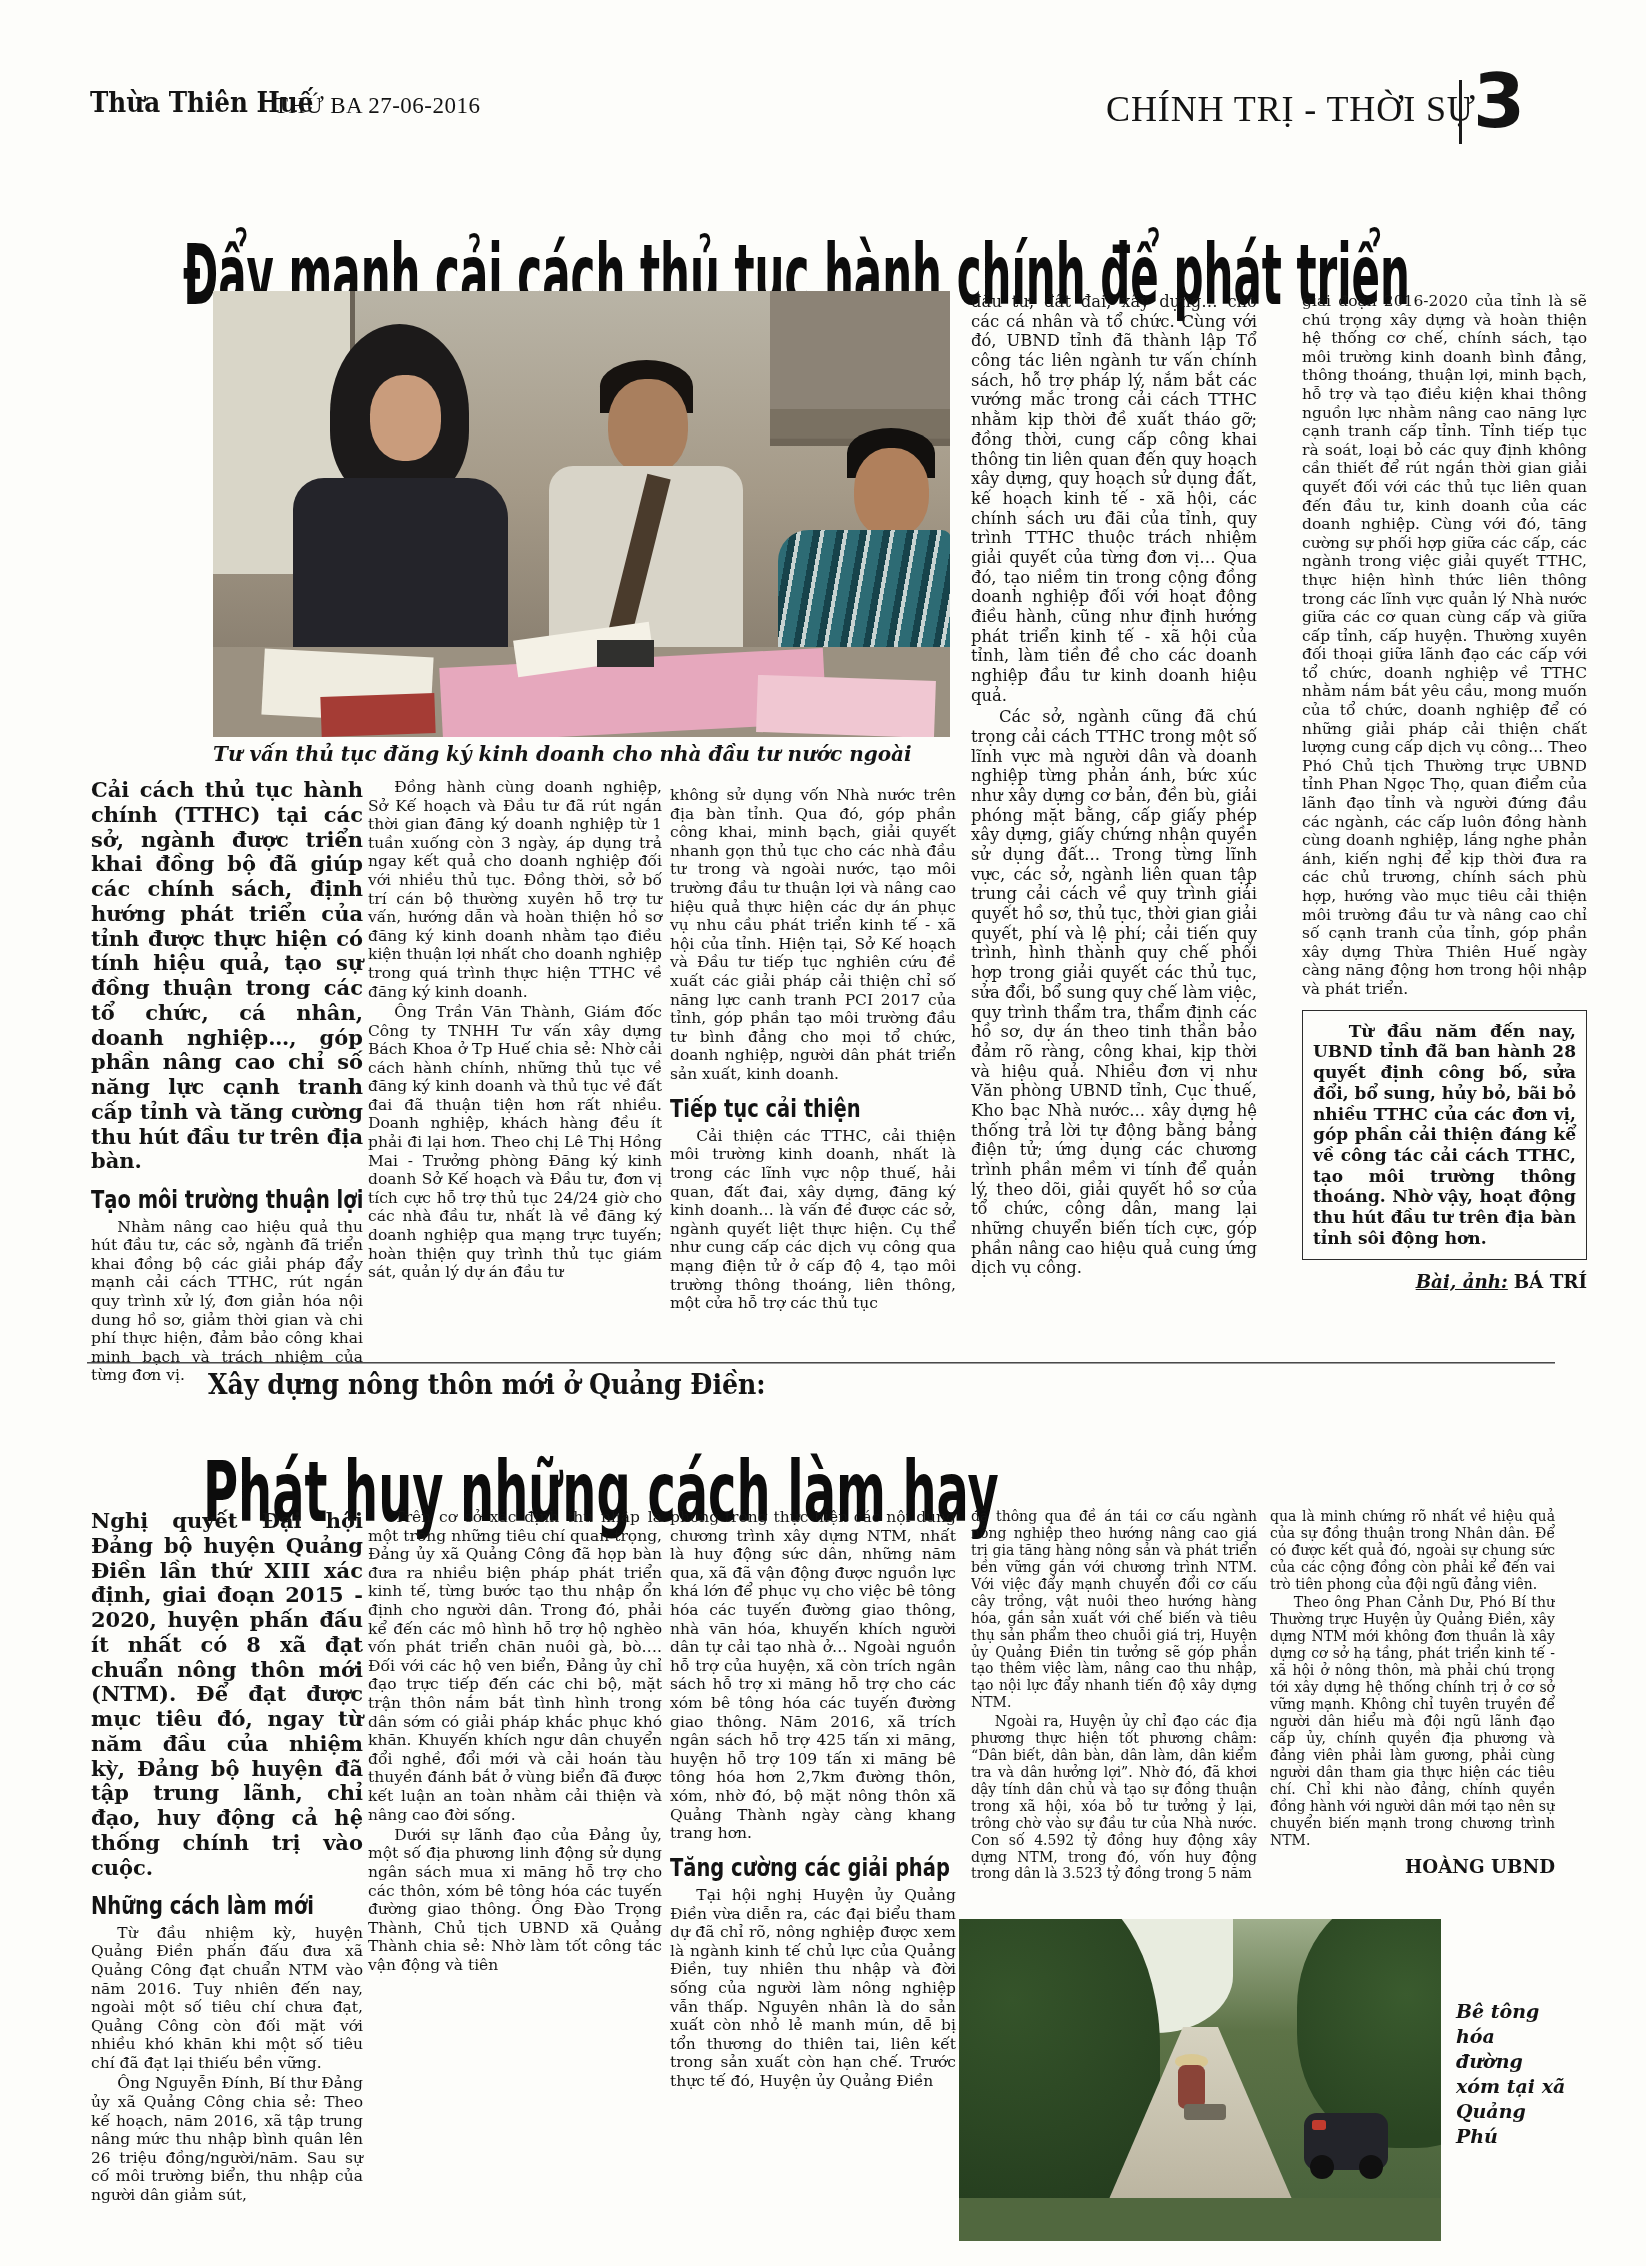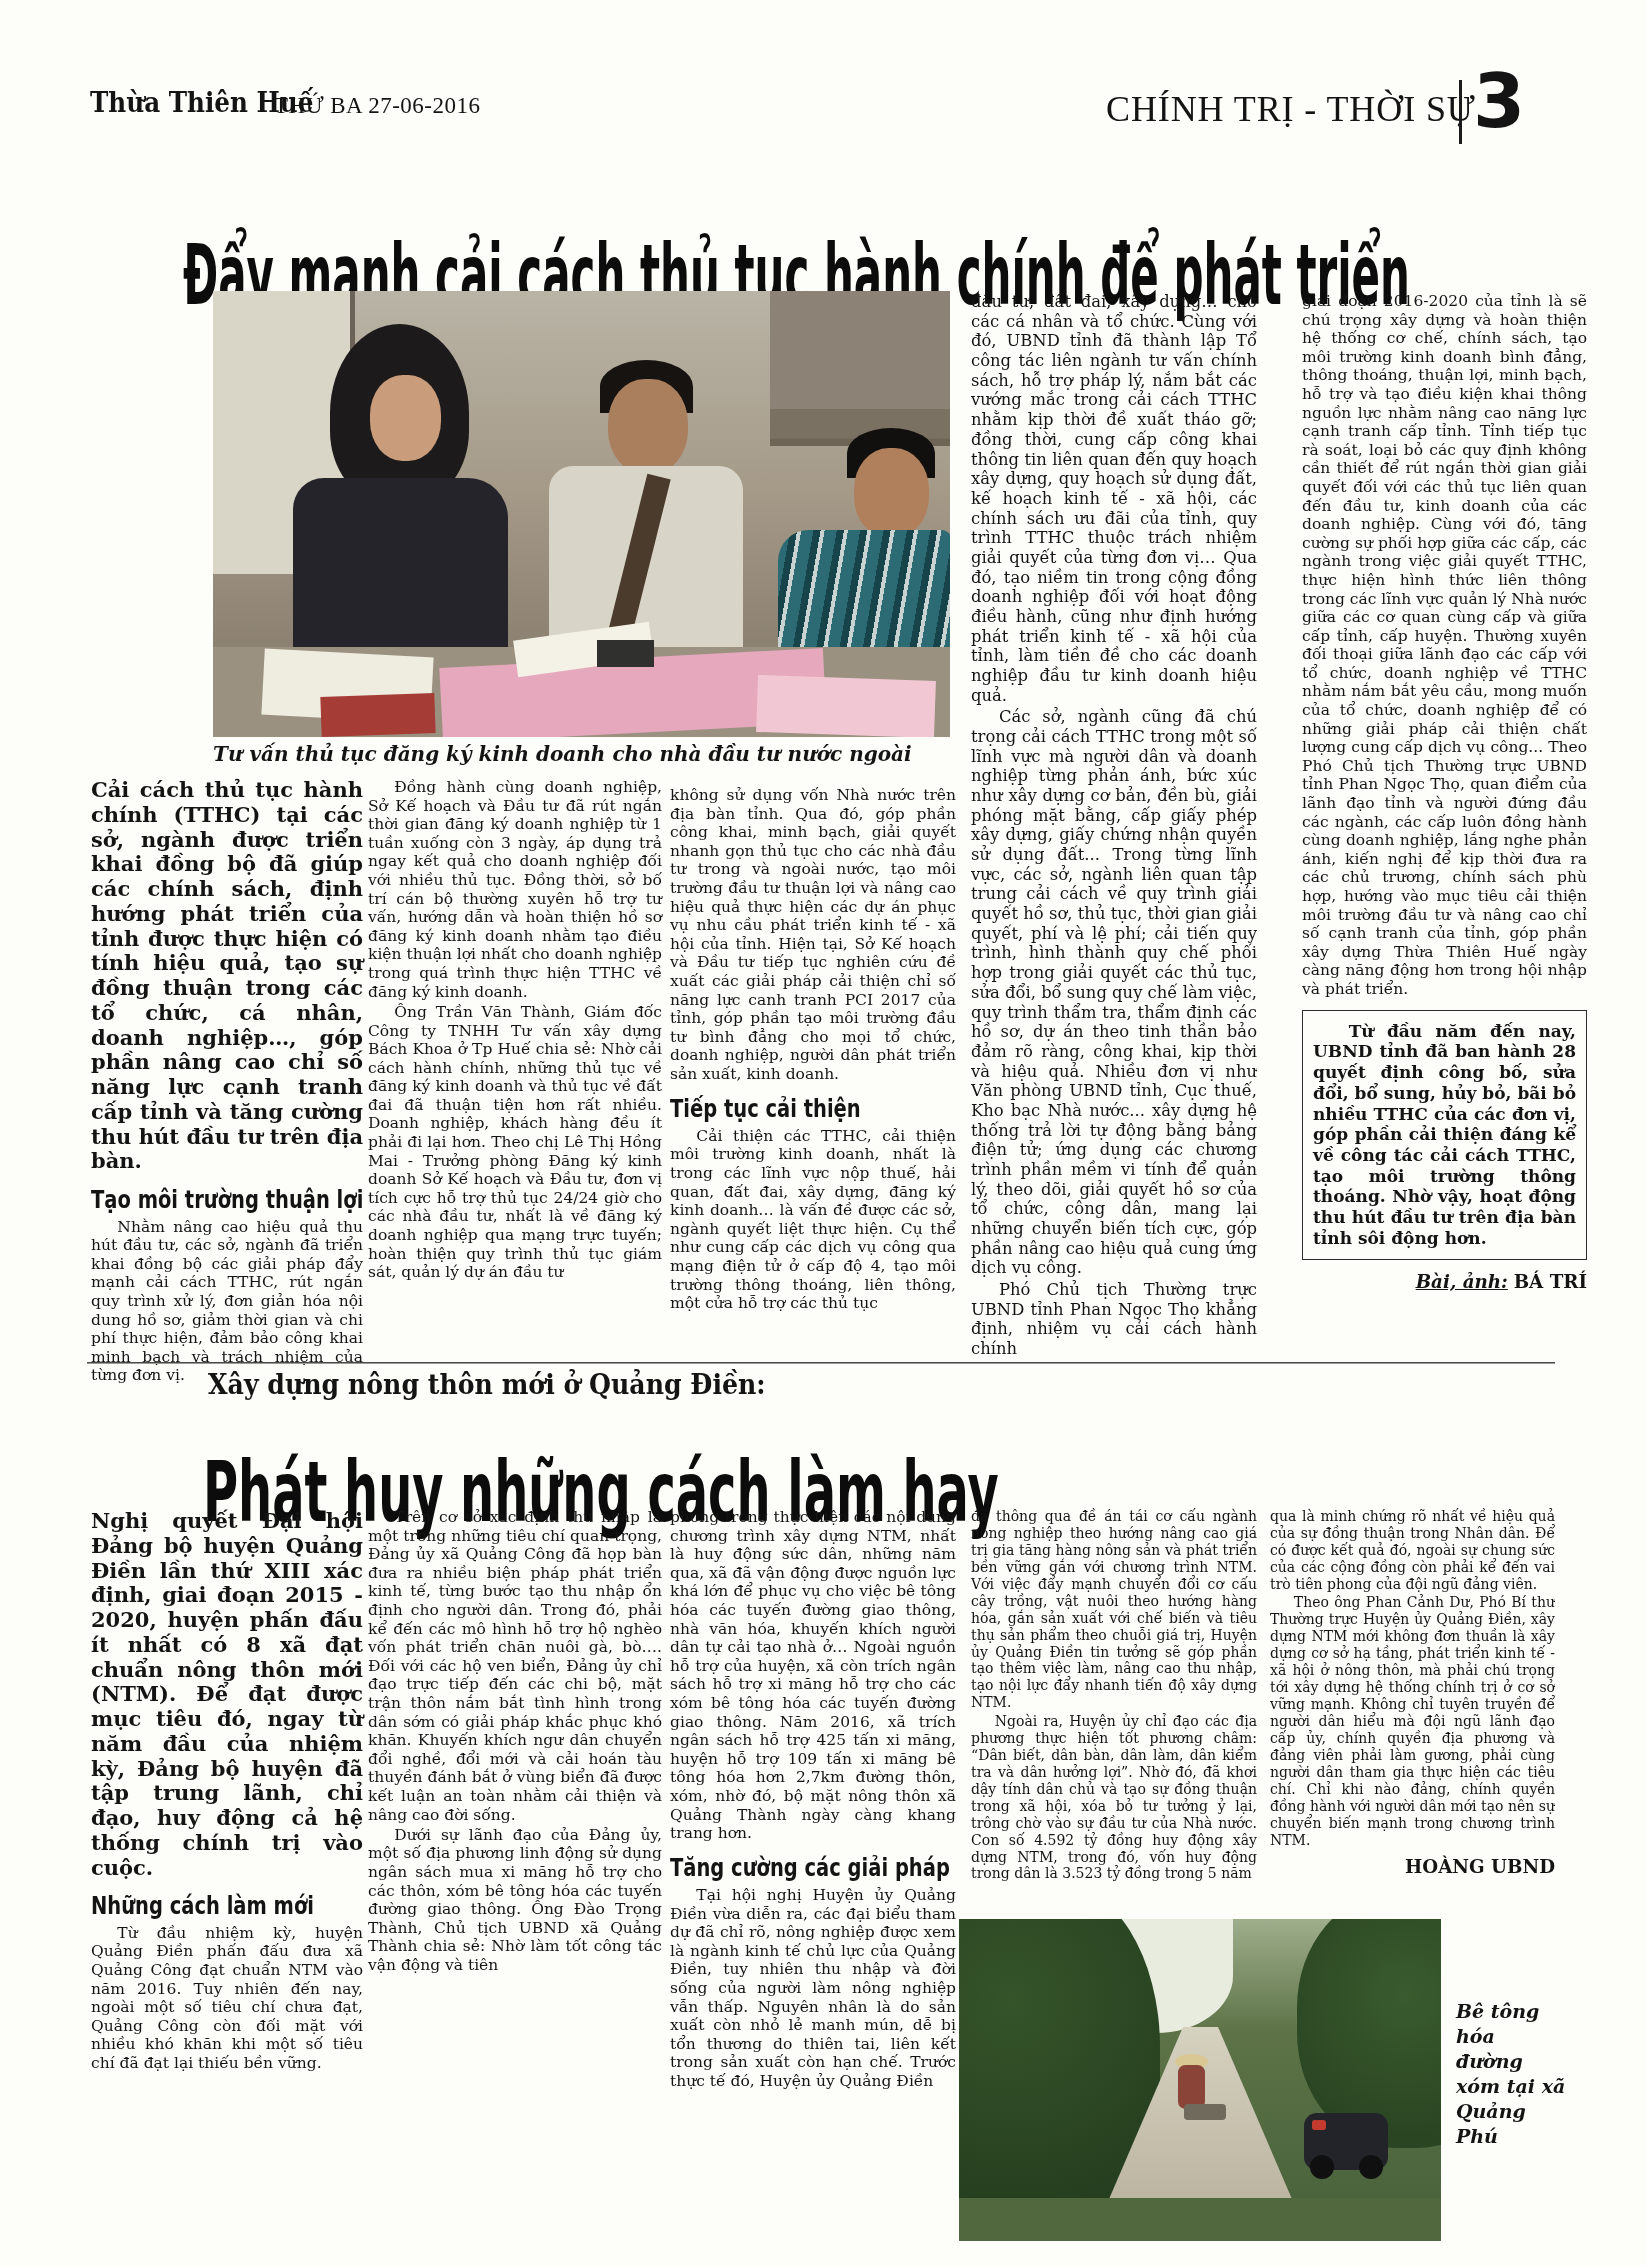--- a/index.html
+++ b/index.html
@@ -133,21 +133,20 @@
 
   <div class="col" id="a1c3">
     <p class="cont">không sử dụng vốn Nhà nước trên địa bàn tỉnh. Qua đó, góp phần công khai, minh bạch, giải quyết nhanh gọn thủ tục cho các nhà đầu tư trong và ngoài nước, tạo môi trường đầu tư thuận lợi và nâng cao hiệu quả thực hiện các dự án phục vụ nhu cầu phát triển kinh tế - xã hội của tỉnh. Hiện tại, Sở Kế hoạch và Đầu tư tiếp tục nghiên cứu đề xuất các giải pháp cải thiện chỉ số năng lực canh tranh PCI 2017 của tỉnh, góp phần tạo môi trường đầu tư bình đẳng cho mọi tổ chức, doanh nghiệp, người dân phát triển sản xuất, kinh doanh.</p>
     <h3 class="subhead"><span>Tiếp tục cải thiện</span></h3>
     <p>Cải thiện các TTHC, cải thiện môi trường kinh doanh, nhất là trong các lĩnh vực nộp thuế, hải quan, đất đai, xây dựng, đăng ký kinh doanh… là vấn đề được các sở, ngành quyết liệt thực hiện. Cụ thể như cung cấp các dịch vụ công qua mạng điện tử ở cấp độ 4, tạo môi trường thông thoáng, liên thông, một cửa hỗ trợ các thủ tục</p>
   </div>
 
   <div class="col" id="a1c4">
     <p class="cont">đầu tư, đất đai, xây dựng… cho các cá nhân và tổ chức. Cùng với đó, UBND tỉnh đã thành lập Tổ công tác liên ngành tư vấn chính sách, hỗ trợ pháp lý, nắm bắt các vướng mắc trong cải cách TTHC nhằm kịp thời đề xuất tháo gỡ; đồng thời, cung cấp công khai thông tin liên quan đến quy hoạch xây dựng, quy hoạch sử dụng đất, kế hoạch kinh tế - xã hội, các chính sách ưu đãi của tỉnh, quy trình TTHC thuộc trách nhiệm giải quyết của từng đơn vị… Qua đó, tạo niềm tin trong cộng đồng doanh nghiệp đối với hoạt động điều hành, cũng như định hướng phát triển kinh tế - xã hội của tỉnh, làm tiền đề cho các doanh nghiệp đầu tư kinh doanh hiệu quả.</p>
     <p>Các sở, ngành cũng đã chú trọng cải cách TTHC trong một số lĩnh vực mà người dân và doanh nghiệp từng phản ánh, bức xúc như xây dựng cơ bản, đền bù, giải phóng mặt bằng, cấp giấy phép xây dựng, giấy chứng nhận quyền sử dụng đất... Trong từng lĩnh vực, các sở, ngành liên quan tập trung cải cách về quy trình giải quyết hồ sơ, thủ tục, thời gian giải quyết, phí và lệ phí; cải tiến quy trình, hình thành quy chế phối hợp trong giải quyết các thủ tục, sửa đổi, bổ sung quy chế làm việc, quy trình thẩm tra, thẩm định các hồ sơ, dự án theo tinh thần bảo đảm rõ ràng, công khai, kịp thời và hiệu quả. Nhiều đơn vị như Văn phòng UBND tỉnh, Cục thuế, Kho bạc Nhà nước... xây dựng hệ thống trả lời tự động bằng bảng điện tử; ứng dụng các chương trình phần mềm vi tính để quản lý, theo dõi, giải quyết hồ sơ của tổ chức, công dân, mang lại những chuyển biến tích cực, góp phần nâng cao hiệu quả cung ứng dịch vụ công.</p>
-    <p>Phó Chủ tịch Thường trực UBND tỉnh Phan Ngọc Thọ khẳng định, nhiệm vụ cải cách hành chính</p>
   </div>
 
   <div class="col" id="a1c5">
     <p class="cont">giai đoạn 2016-2020 của tỉnh là sẽ chú trọng xây dựng và hoàn thiện hệ thống cơ chế, chính sách, tạo môi trường kinh doanh bình đẳng, thông thoáng, thuận lợi, minh bạch, hỗ trợ và tạo điều kiện khai thông nguồn lực nhằm nâng cao năng lực cạnh tranh cấp tỉnh. Tỉnh tiếp tục rà soát, loại bỏ các quy định không cần thiết để rút ngắn thời gian giải quyết đối với các thủ tục liên quan đến đầu tư, kinh doanh của các doanh nghiệp. Cùng với đó, tăng cường sự phối hợp giữa các cấp, các ngành trong việc giải quyết TTHC, thực hiện hình thức liên thông trong các lĩnh vực quản lý Nhà nước giữa các cơ quan cùng cấp và giữa cấp tỉnh, cấp huyện. Thường xuyên đối thoại giữa lãnh đạo các cấp với tổ chức, doanh nghiệp về TTHC nhằm nắm bắt yêu cầu, mong muốn của tổ chức, doanh nghiệp để có những giải pháp cải thiện chất lượng cung cấp dịch vụ công... Theo Phó Chủ tịch Thường trực UBND tỉnh Phan Ngọc Thọ, quan điểm của lãnh đạo tỉnh và người đứng đầu các ngành, các cấp luôn đồng hành cùng doanh nghiệp, lắng nghe phản ánh, kiến nghị để kịp thời đưa ra các chủ trương, chính sách phù hợp, hướng vào mục tiêu cải thiện môi trường đầu tư và nâng cao chỉ số cạnh tranh của tỉnh, góp phần xây dựng Thừa Thiên Huế ngày càng năng động hơn trong hội nhập và phát triển.</p>
     <div class="notebox">
       <p>Từ đầu năm đến nay, UBND tỉnh đã ban hành 28 quyết định công bố, sửa đổi, bổ sung, hủy bỏ, bãi bỏ nhiều TTHC của các đơn vị, góp phần cải thiện đáng kể về công tác cải cách TTHC, tạo môi trường thông thoáng. Nhờ vậy, hoạt động thu hút đầu tư trên địa bàn tỉnh sôi động hơn.</p>
     </div>
     <div class="byline">
       <span class="blabel">Bài, ảnh:</span>
       <span class="bname">BÁ TRÍ</span>
@@ -156,20 +155,21 @@
 
   <div class="abs midrule"></div>
 
   <div class="abs kicker">Xây dựng nông thôn mới ở Quảng Điền:</div>
   <h1 class="abs bighl" id="hl2">Phát huy những cách làm hay</h1>
 
   <div class="col" id="a2c1">
     <p class="lead">Nghị quyết Đại hội Đảng bộ huyện Quảng Điền lần thứ XIII xác định, giai đoạn 2015 - 2020, huyện phấn đấu ít nhất có 8 xã đạt chuẩn nông thôn mới (NTM). Để đạt được mục tiêu đó, ngay từ năm đầu của nhiệm kỳ, Đảng bộ huyện đã tập trung lãnh, chỉ đạo, huy động cả hệ thống chính trị vào cuộc.</p>
     <h3 class="subhead"><span>Những cách làm mới</span></h3>
     <p>Từ đầu nhiệm kỳ, huyện Quảng Điền phấn đấu đưa xã Quảng Công đạt chuẩn NTM vào năm 2016. Tuy nhiên đến nay, ngoài một số tiêu chí chưa đạt, Quảng Công còn đối mặt với nhiều khó khăn khi một số tiêu chí đã đạt lại thiếu bền vững.</p>
+    <p>Ông Nguyễn Đính, Bí thư Đảng ủy xã Quảng Công chia sẻ: Theo kế hoạch, năm 2016, xã tập trung nâng mức thu nhập bình quân lên 26 triệu đồng/người/năm. Sau sự cố môi trường biển, thu nhập của người dân giảm sút,</p>
   </div>
 
   <div class="col" id="a2c2">
     <p>Trên cơ sở xác định thu nhập là một trong những tiêu chí quan trọng, Đảng ủy xã Quảng Công đã họp bàn đưa ra nhiều biện pháp phát triển kinh tế, từng bước tạo thu nhập ổn định cho người dân. Trong đó, phải kể đến các mô hình hỗ trợ hộ nghèo vốn phát triển chăn nuôi gà, bò…. Đối với các hộ ven biển, Đảng ủy chỉ đạo trực tiếp đến các chi bộ, mặt trận thôn nắm bắt tình hình trong dân sớm có giải pháp khắc phục khó khăn. Khuyến khích ngư dân chuyển đổi nghề, đổi mới và cải hoán tàu thuyền đánh bắt ở vùng biển đã được kết luận an toàn nhằm cải thiện và nâng cao đời sống.</p>
     <p>Dưới sự lãnh đạo của Đảng ủy, một số địa phương linh động sử dụng ngân sách mua xi măng hỗ trợ cho các thôn, xóm bê tông hóa các tuyến đường giao thông. Ông Đào Trọng Thành, Chủ tịch UBND xã Quảng Thành chia sẻ: Nhờ làm tốt công tác vận động và tiên</p>
   </div>
 
   <div class="col" id="a2c3">
     <p class="cont">phong trong thực hiện các nội dung chương trình xây dựng NTM, nhất là huy động sức dân, những năm qua, xã đã vận động được nguồn lực khá lớn để phục vụ cho việc bê tông hóa các tuyến đường giao thông, nhà văn hóa, khuyến khích người dân tự cải tạo nhà ở… Ngoài nguồn hỗ trợ của huyện, xã còn trích ngân sách hỗ trợ xi măng hỗ trợ cho các xóm bê tông hóa các tuyến đường giao thông. Năm 2016, xã trích ngân sách hỗ trợ 425 tấn xi măng, huyện hỗ trợ 109 tấn xi măng bê tông hóa hơn 2,7km đường thôn, xóm, nhờ đó, bộ mặt nông thôn xã Quảng Thành ngày càng khang trang hơn.</p>
     <h3 class="subhead"><span>Tăng cường các giải pháp</span></h3>

